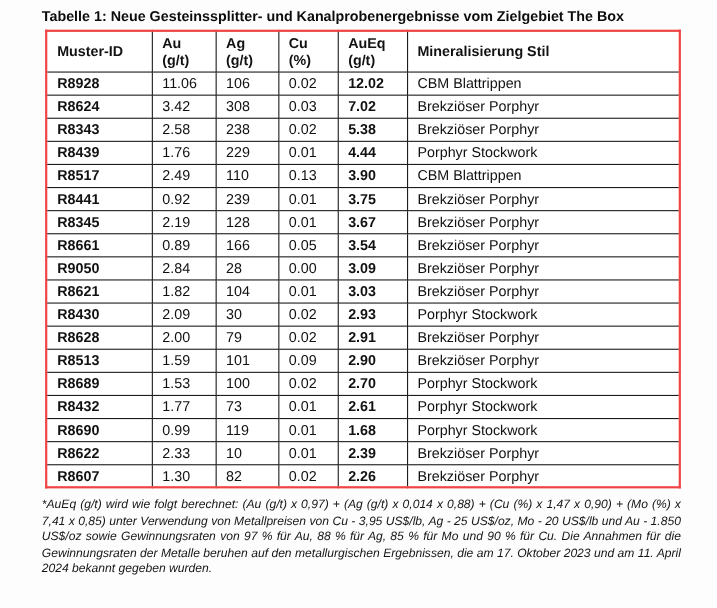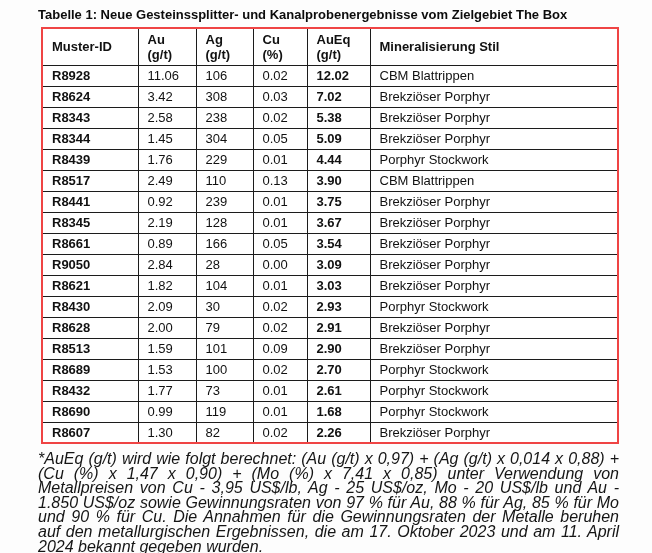--- a/index.html
+++ b/index.html
@@ -53,21 +53,21 @@
   }
   td.col-id   { font-weight: bold; }
   td.col-aueq { font-weight: bold; }
   .aueq-left, td.col-aueq, th.col-aueq-h {
     border-left: 2px solid #1c1c1c;
   }
   .footnote {
     margin-top: 8px;
     width: 581px;
     font-style: italic;
-    font-size: 16px;
+    font-size: 11px;
     line-height: 14.6px;
     text-align: justify;
     color: #151515;
   }
 </style>
 </head>
 <body>
 
 <div class="page">
 
@@ -127,28 +127,20 @@
         </tr>
         <tr>
           <td class="col-id">R8343</td>
           <td class="col-num">2.58</td>
           <td class="col-num">238</td>
           <td class="col-num">0.02</td>
           <td class="col-aueq">5.38</td>
           <td class="col-stil">Brekziöser Porphyr</td>
         </tr>
         <tr>
-          <td class="col-id">R8344</td>
-          <td class="col-num">1.45</td>
-          <td class="col-num">304</td>
-          <td class="col-num">0.05</td>
-          <td class="col-aueq">5.09</td>
-          <td class="col-stil">Brekziöser Porphyr</td>
-        </tr>
-        <tr>
           <td class="col-id">R8439</td>
           <td class="col-num">1.76</td>
           <td class="col-num">229</td>
           <td class="col-num">0.01</td>
           <td class="col-aueq">4.44</td>
           <td class="col-stil">Porphyr Stockwork</td>
         </tr>
         <tr>
           <td class="col-id">R8517</td>
           <td class="col-num">2.49</td>
@@ -239,20 +231,28 @@
         </tr>
         <tr>
           <td class="col-id">R8690</td>
           <td class="col-num">0.99</td>
           <td class="col-num">119</td>
           <td class="col-num">0.01</td>
           <td class="col-aueq">1.68</td>
           <td class="col-stil">Porphyr Stockwork</td>
         </tr>
         <tr>
+          <td class="col-id">R8622</td>
+          <td class="col-num">2.33</td>
+          <td class="col-num">10</td>
+          <td class="col-num">0.01</td>
+          <td class="col-aueq">2.39</td>
+          <td class="col-stil">Brekziöser Porphyr</td>
+        </tr>
+        <tr>
           <td class="col-id">R8607</td>
           <td class="col-num">1.30</td>
           <td class="col-num">82</td>
           <td class="col-num">0.02</td>
           <td class="col-aueq">2.26</td>
           <td class="col-stil">Brekziöser Porphyr</td>
         </tr>
       </tbody>
   </table>
 

